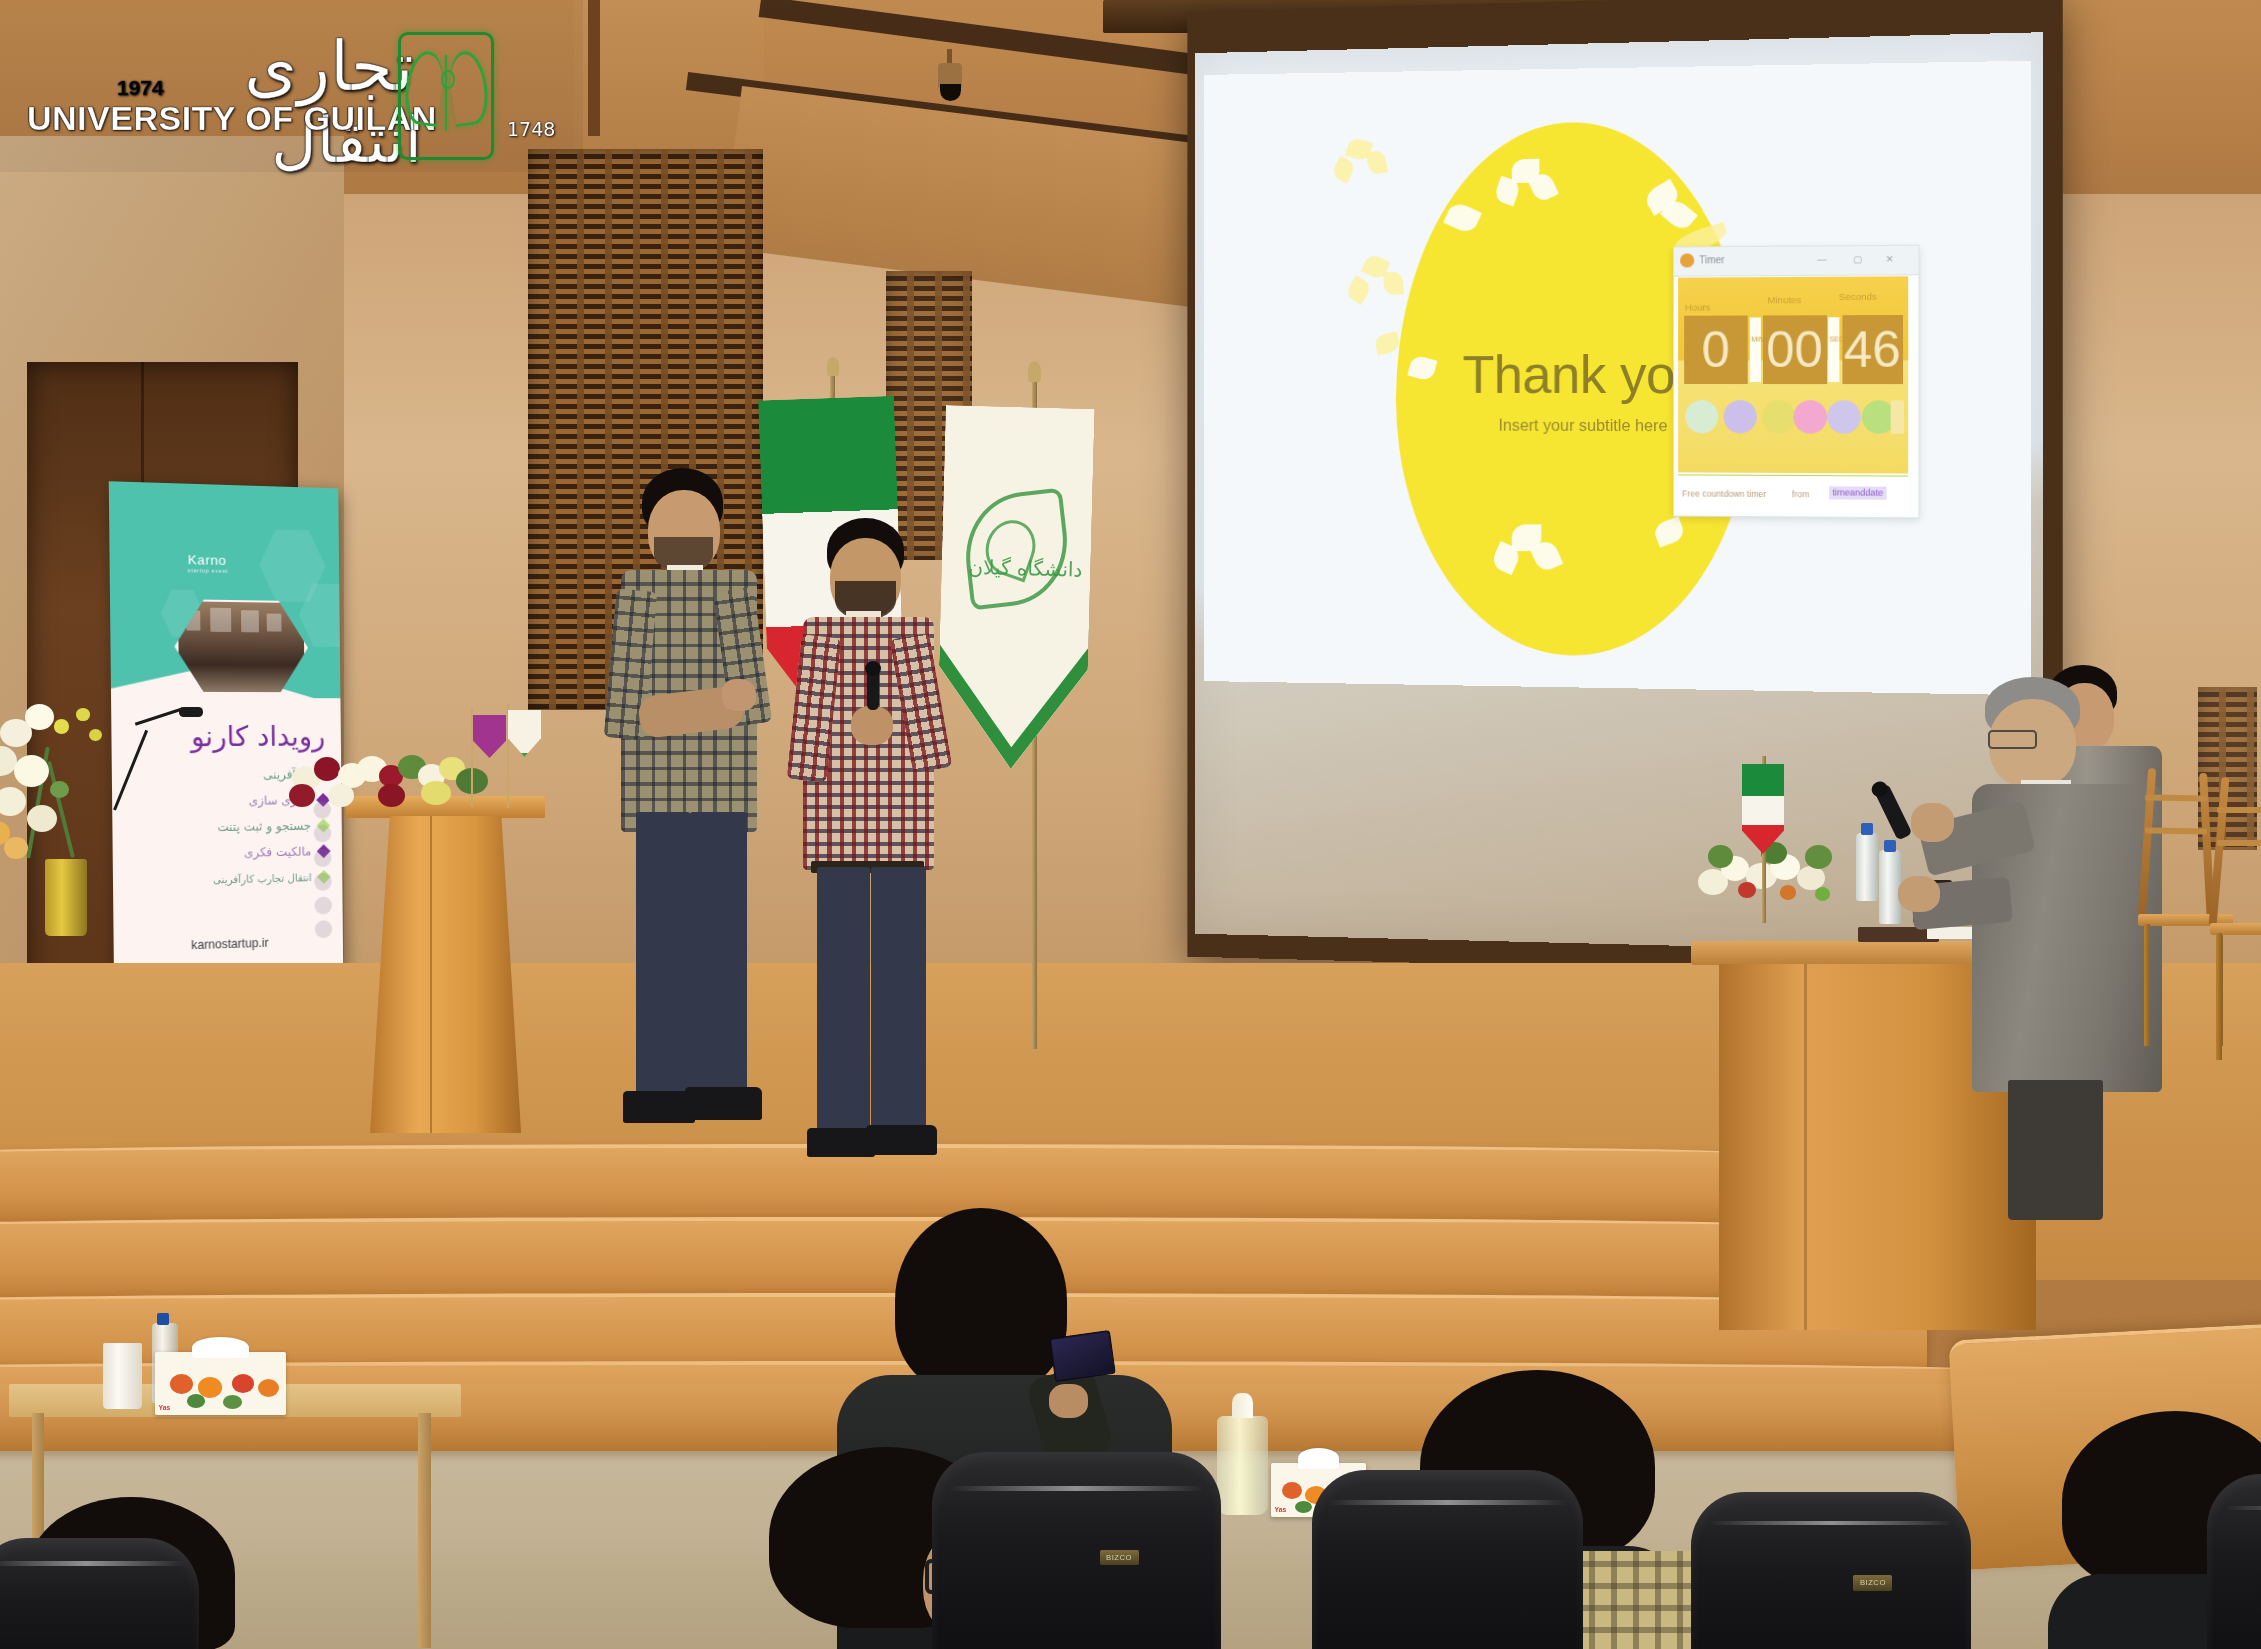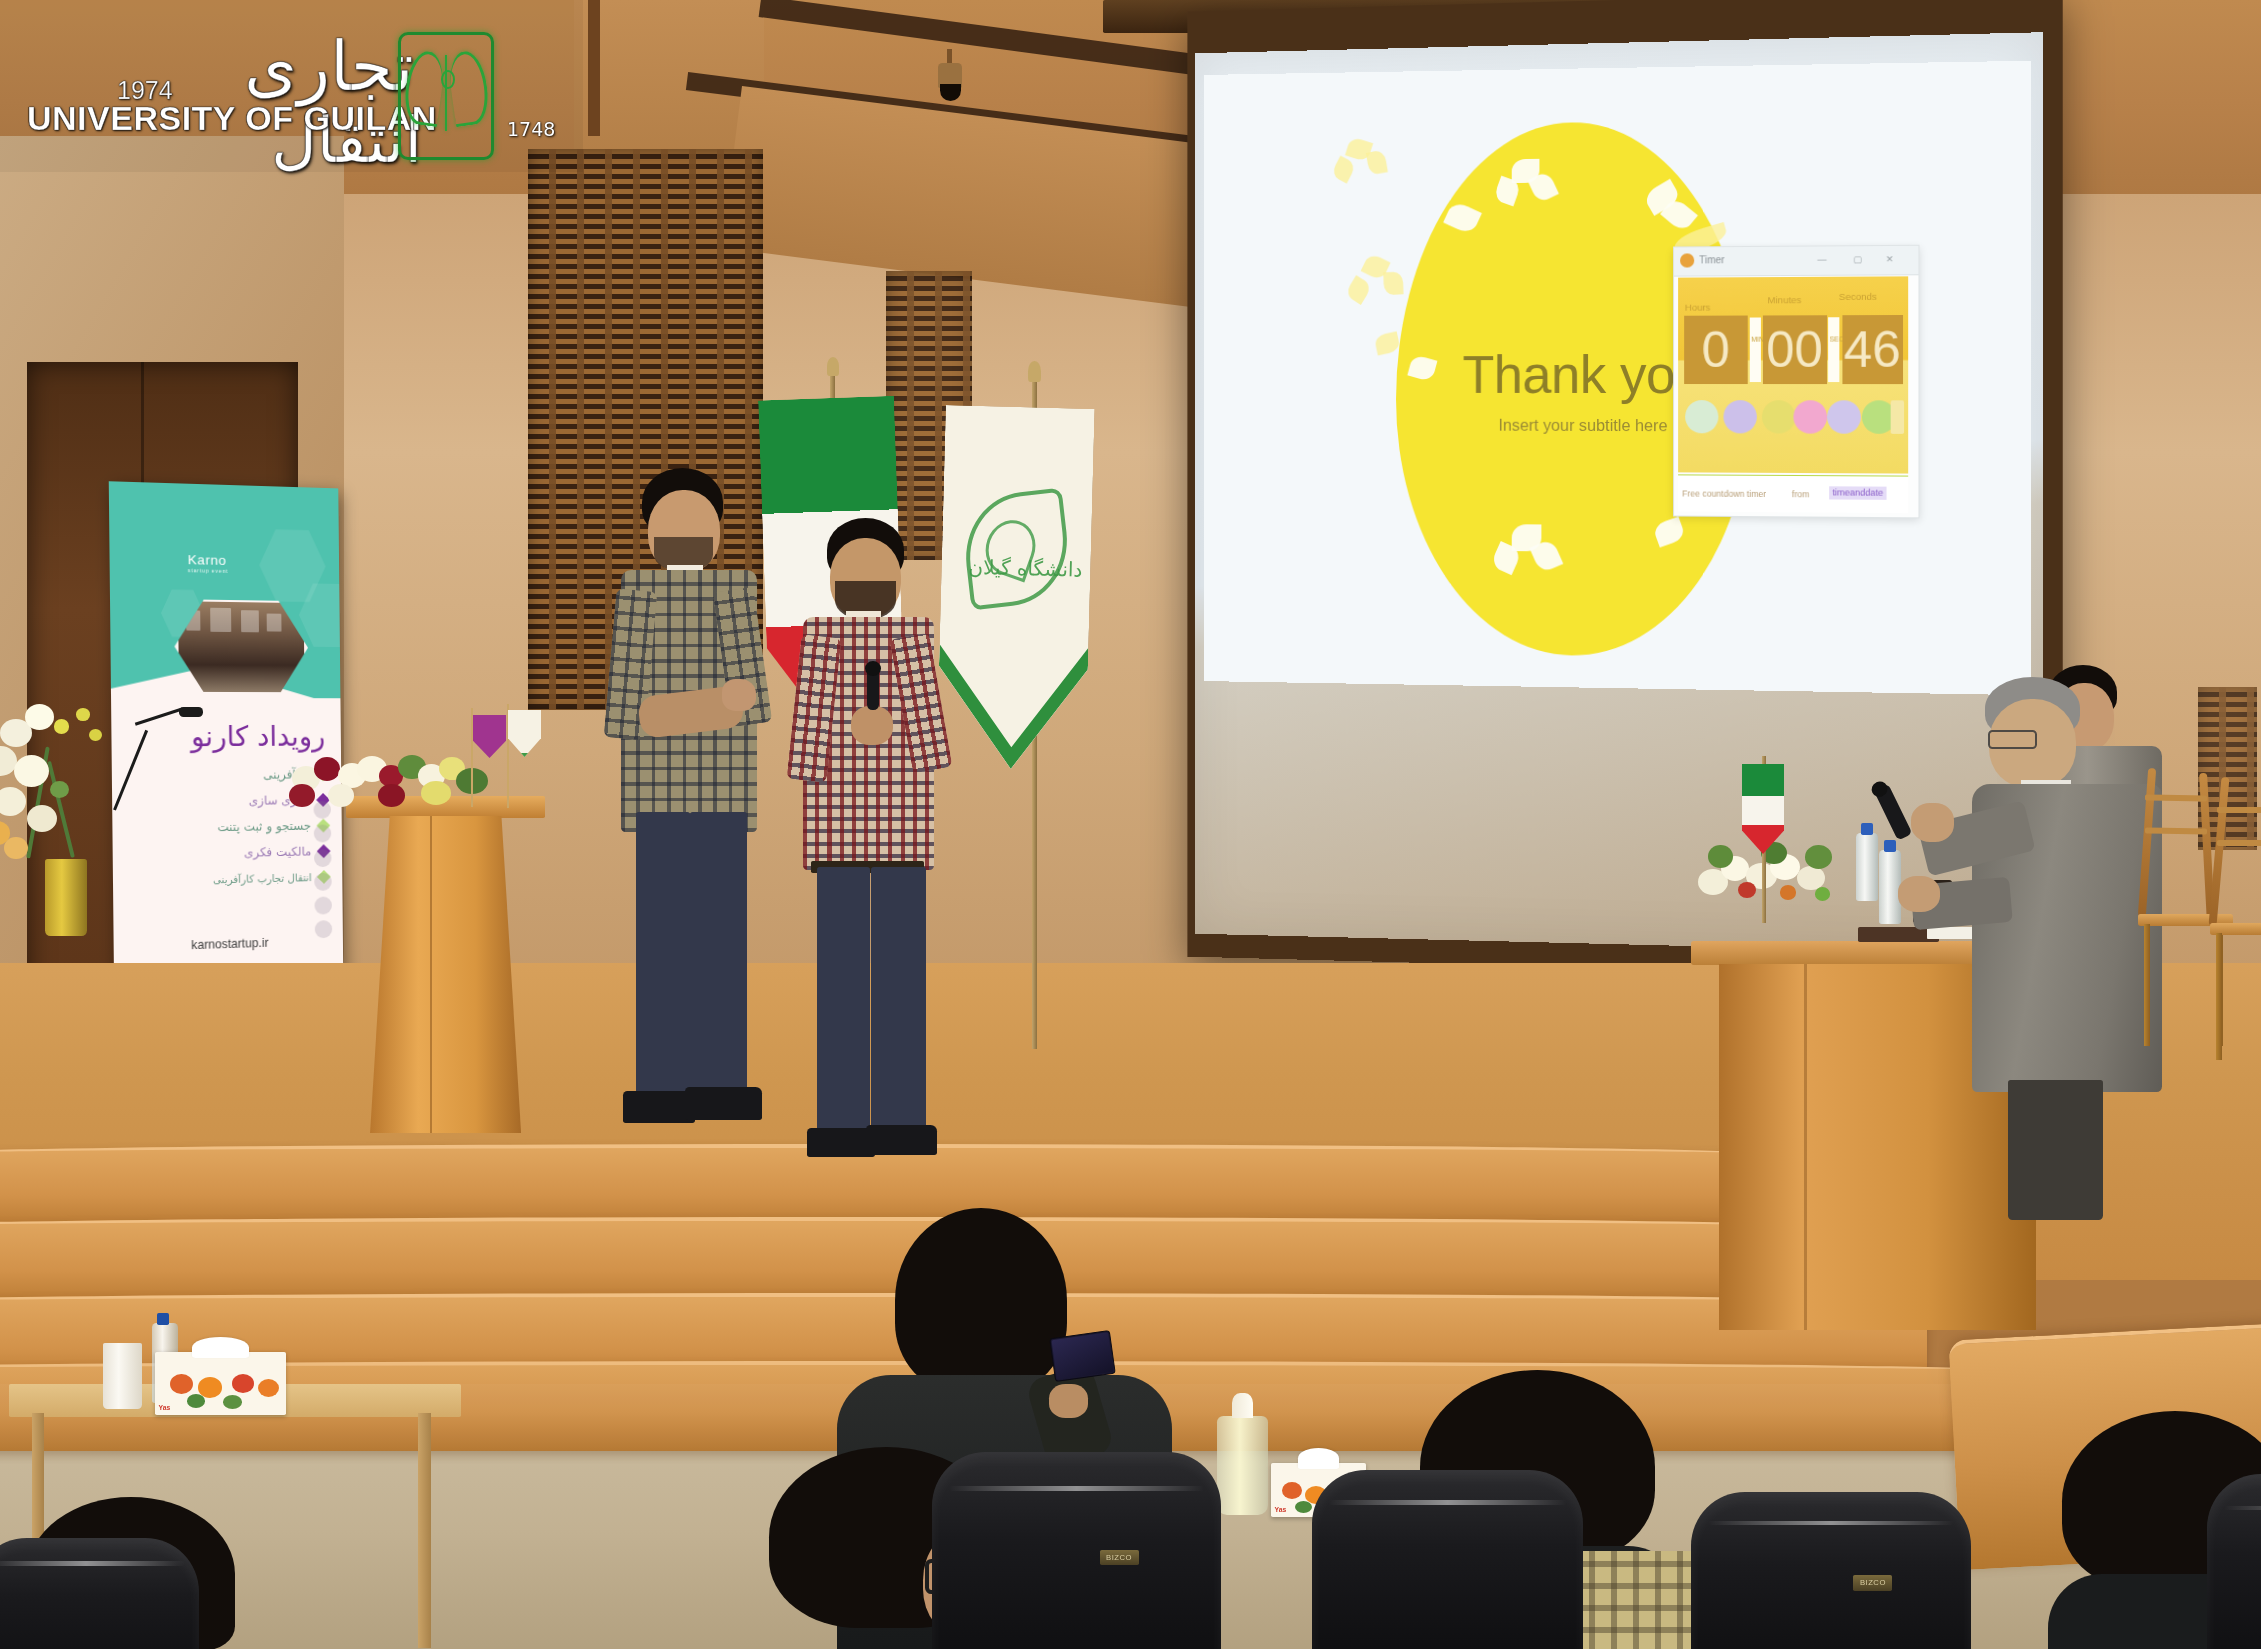--- a/index.html
+++ b/index.html
@@ -379,21 +379,21 @@
     background:rgba(0,0,0,.05);
   }
   .wm .en{
     position:absolute;left:27px;top:99px;width:479px;text-align:left;
     color:#fff;font-size:34px;font-weight:bold;letter-spacing:0.5px;
     text-shadow:0 0 1.4px #000,0.9px 1.4px 2.3px rgba(0,0,0,.85),-0.5px -0.5px 0 rgba(0,0,0,.6);
     font-family:"Liberation Sans",sans-serif;
     -webkit-text-stroke:0.5px rgba(60,60,60,.55);
   }
   .wm .yr{
-    position:absolute;left:117px;top:76px;color:#ffffff;font-size:25px;font-weight:normal;
+    position:absolute;left:117px;top:76px;color:#000000;font-size:21px;font-weight:bold;
     text-shadow:0 0 1.4px #000,0.9px 1.4px 2.3px rgba(0,0,0,.85);
     -webkit-text-stroke:0.5px rgba(60,60,60,.5);
   }
   .wm .fa1{
     position:absolute;left:244px;top:27px;color:#fff;font-size:68px;
     direction:rtl;font-family:"DejaVu Sans",sans-serif;
     text-shadow:0 0 1.8px #000,1.4px 1.8px 3.2px rgba(0,0,0,.85);
     -webkit-text-stroke:0.7px rgba(50,50,50,.55);
   }
   .wm .fa2{

